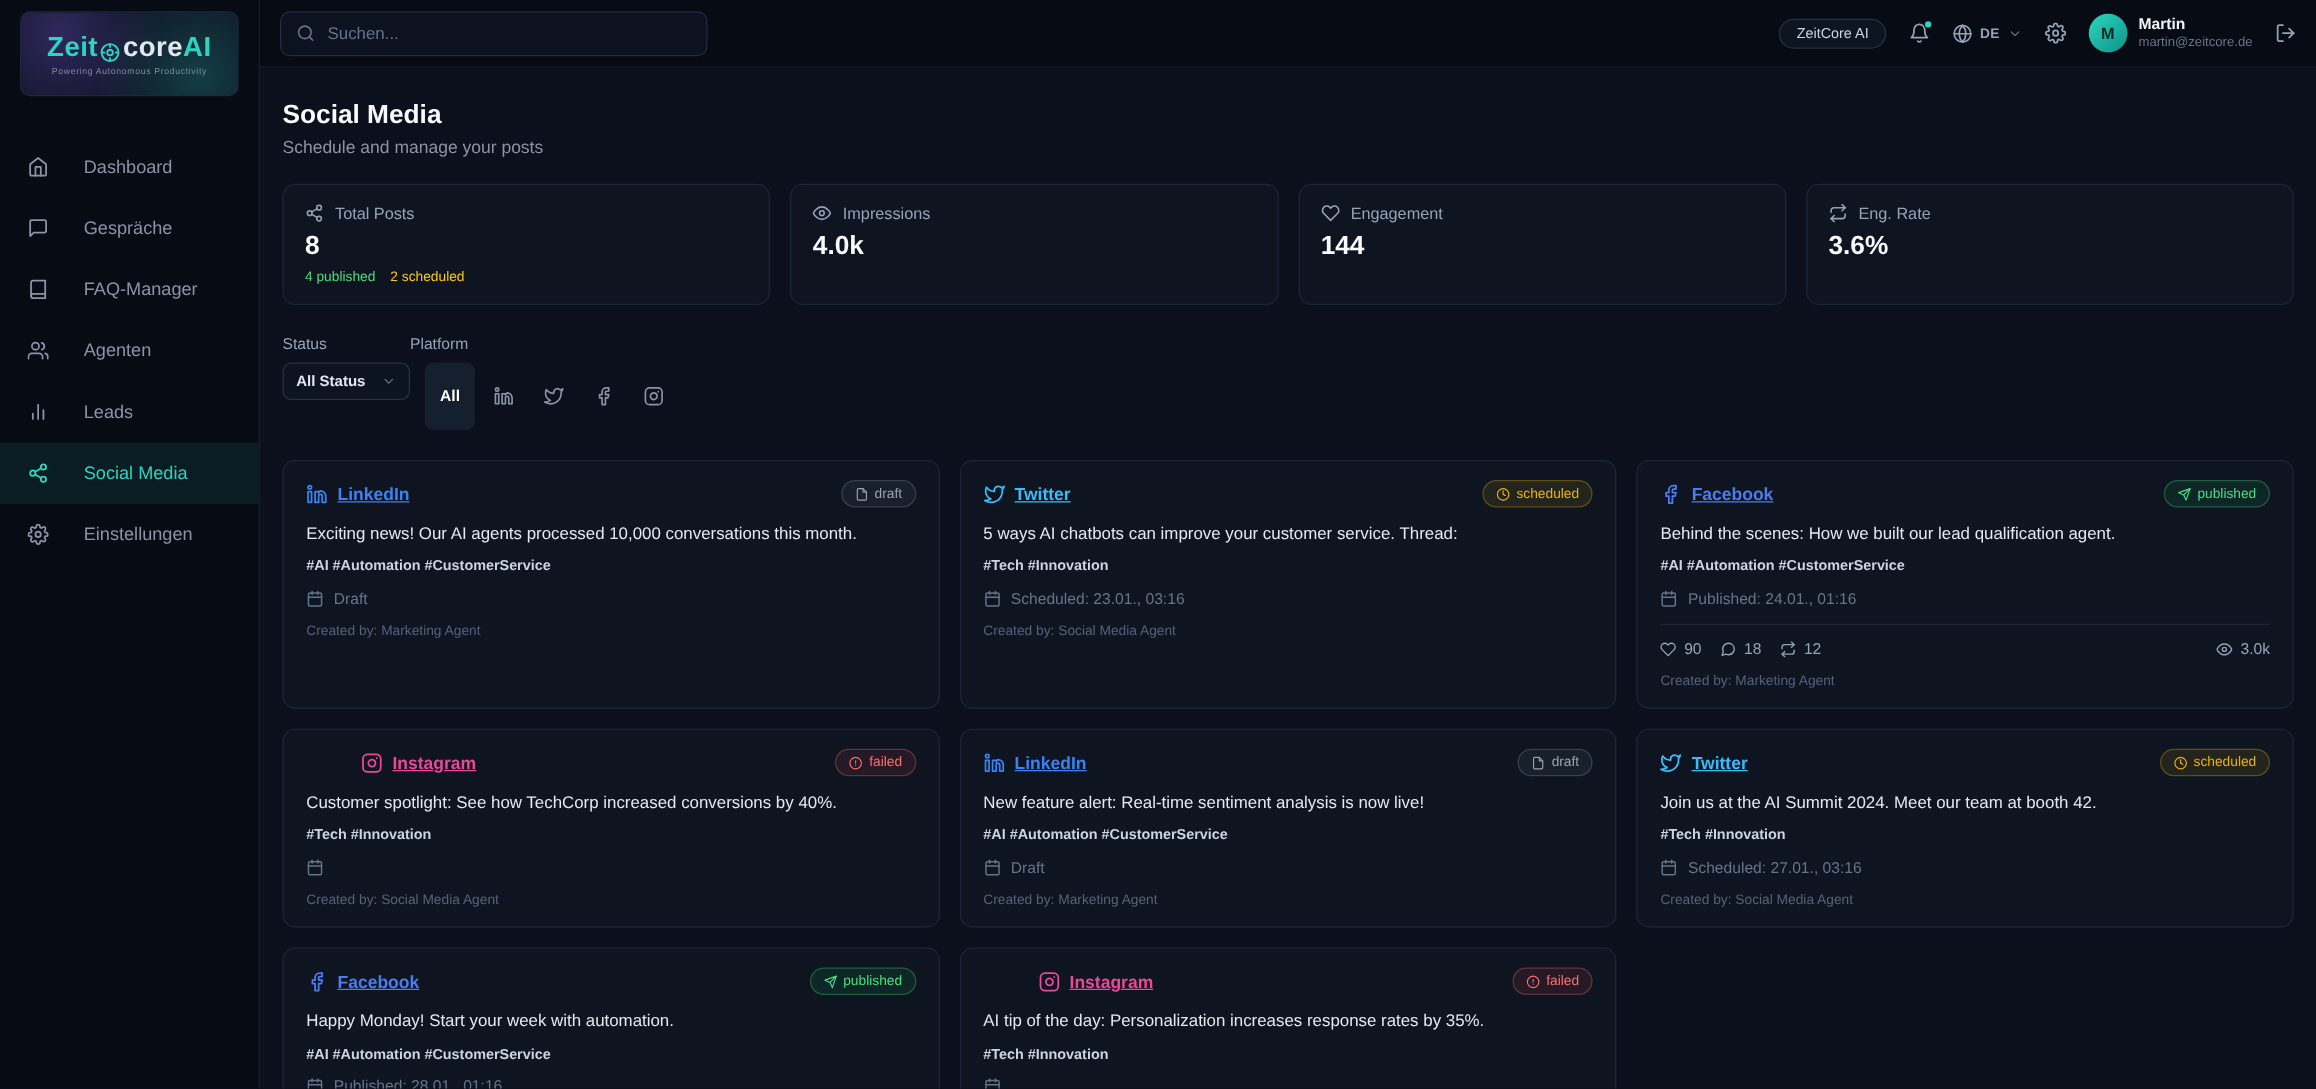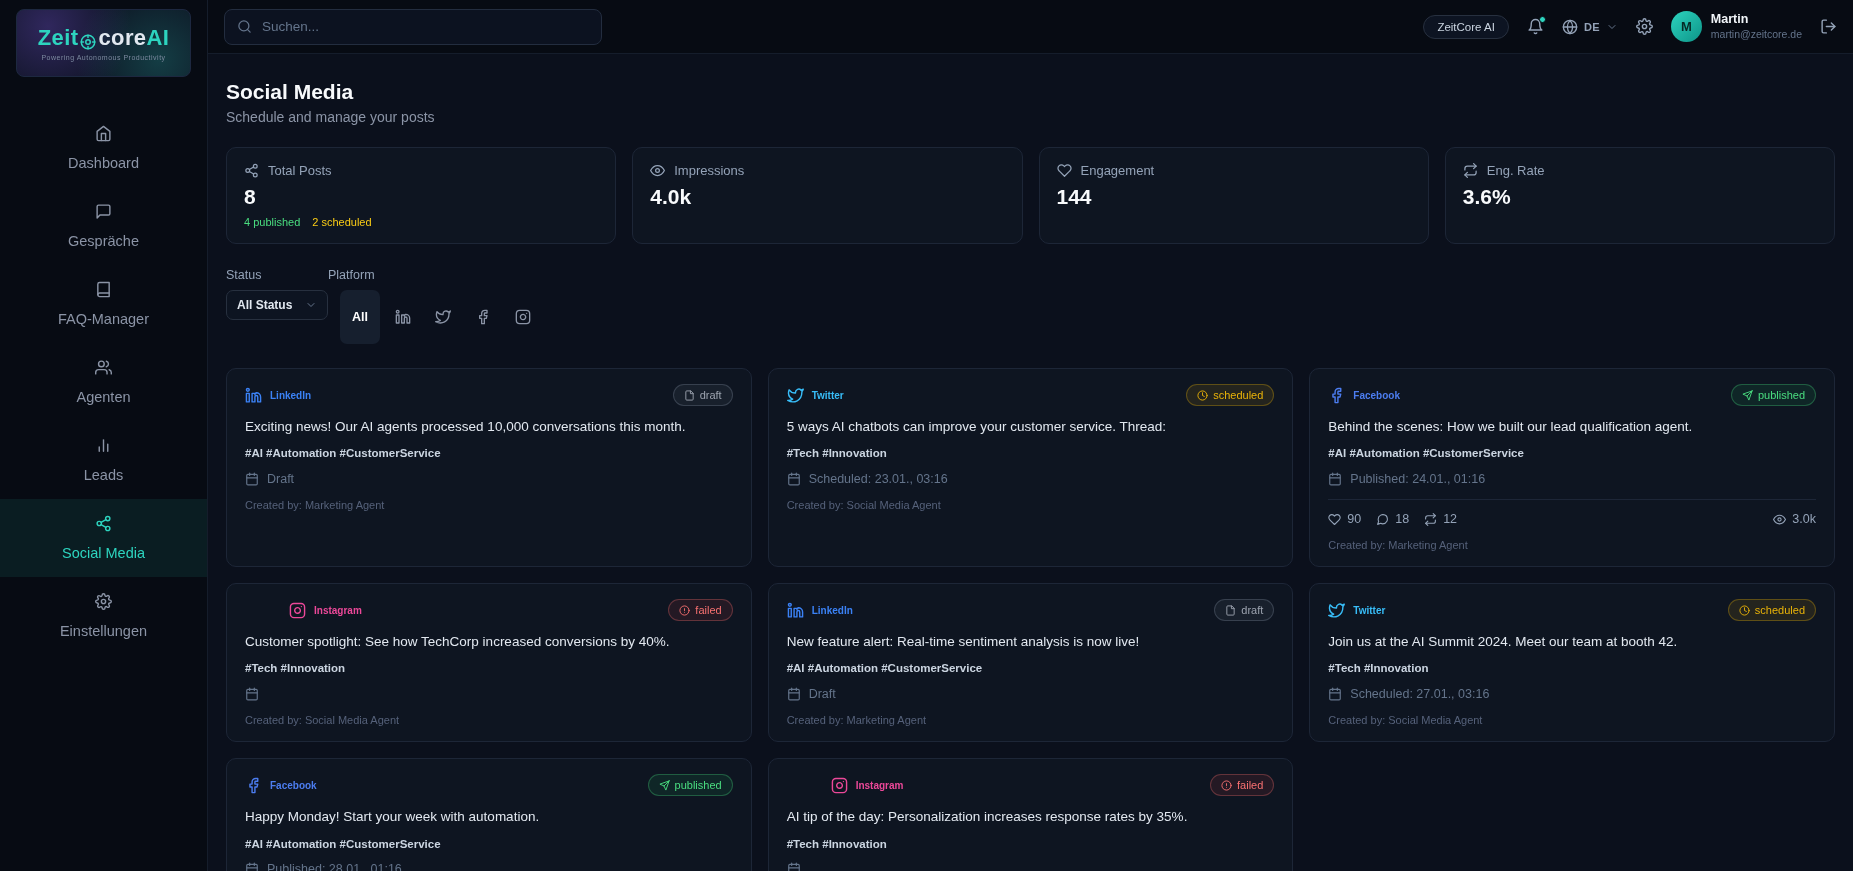--- a/index.html
+++ b/index.html
@@ -25,29 +25,29 @@
     display:flex; flex-direction:column; align-items:center; justify-content:center; gap:3px; cursor:pointer;
   }
   .logo-line { display:flex; align-items:flex-end; font-weight:700; font-size:22px; letter-spacing:.4px; }
   .logo-zeit { color:#2dd4bf; }
   .logo-core { color:#e2e8f0; }
   .logo-ai   { color:#2dd4bf; }
   .logo-brain { width:18px; height:18px; color:#2dd4bf; margin:0 1px; }
   .logo-tagline { font-size:7px; color:#7d8aa0; letter-spacing:.5px; }
 
   .nav { margin-top:32px; display:flex; flex-direction:column; }
-  .nav-item { display:flex; align-items:center; gap:13px; padding:16px 22px; color:#8b94a6; font-size:14.5px; cursor:pointer;flex-direction:column; }
+  .nav-item { display:flex; align-items:center; gap:28px; padding:16px 22px; color:#8b94a6; font-size:14.5px; cursor:pointer; }
   .nav-item .ic { width:17px; height:17px; }
   .nav-item.active { background:rgba(45,212,191,.09); color:#2dd4bf; }
 
   
   .main { flex:1; display:flex; flex-direction:column; min-width:0; }
   .topbar { height:54px; flex:none; background:#070b13; border-bottom:1px solid #151d2b;
             display:flex; align-items:center; justify-content:space-between; padding:0 16px; }
-  .search { width:378px; height:36px; background:#0c1220; border:1px solid #232d3f; border-radius:8px;
+  .search { width:342px; height:36px; background:#0c1220; border:1px solid #232d3f; border-radius:8px;
             display:flex; align-items:center; gap:10px; padding:0 12px; }
   .search .ic { width:15px; height:15px; color:#64748b; }
   .search-input { flex:1; background:transparent; border:none; outline:none; color:#cbd5e1; font-size:13.5px; }
   .search-input::placeholder { color:#64748b; }
 
   .topbar-right { display:flex; align-items:center; gap:18px; }
   .ws-badge { font-size:11.5px; color:#cbd5e1; padding:5px 13px; border:1px solid #27303f; background:#0d1422; border-radius:999px; }
   .icon-btn { color:#94a3b8; position:relative; display:inline-flex; }
   .icon-btn .ic { width:17px; height:17px; }
   .bell-dot { position:absolute; top:-2px; right:-2px; width:7px; height:7px; border-radius:50%; background:#2dd4bf; border:1px solid #070b13; }
@@ -84,21 +84,21 @@
   .pf-all { font-size:12.5px; font-weight:700; color:#ffffff; padding:20px 12px; border-radius:7px; background:#161f2e;margin-left:12px; }
   .pf-icons { display:inline-flex; gap:6px; }
   .pf-btn { width:34px; height:30px; display:inline-flex; align-items:center; justify-content:center; color:#8b94a6; border-radius:7px; }
   .pf-btn .ic { width:16px; height:16px; }
 
   
   .posts-grid { margin-top:24px; display:grid; grid-template-columns:repeat(3,1fr); gap:16px; align-items:stretch; }
   .post-card { background:#0e1521; border:1px solid #1d2637; border-radius:10px; padding:15px 18px;
                display:flex; flex-direction:column; cursor:pointer; }
   .post-head { display:flex; align-items:center; justify-content:space-between; margin-bottom:12px; }
-  .post-platform { display:flex; align-items:center; gap:8px; font-size:10px; font-weight:700; }
+  .post-platform { display:flex; align-items:center; gap:8px; font-size:14px; font-weight:700;text-decoration:underline; }
   .post-platform .ic { width:17px; height:17px; }
   .post-platform.linkedin  { color:#3b82f6; }
   .post-platform.twitter   { color:#38bdf8; }
   .post-platform.facebook  { color:#4c7df0; }
   .post-platform.instagram { color:#ec4899;margin-left:44px; }
   .badge { display:inline-flex; align-items:center; gap:5px; font-size:11px; padding:4px 10px; border-radius:999px; border:1px solid; }
   .badge .ic { width:11px; height:11px; }
   .badge.draft     { color:#9ca3af; background:rgba(148,163,184,.08); border-color:rgba(148,163,184,.25); }
   .badge.scheduled { color:#eab308; background:rgba(234,179,8,.10);  border-color:rgba(234,179,8,.30); }
   .badge.published { color:#4ade80; background:rgba(34,197,94,.10);  border-color:rgba(74,222,128,.30); }

